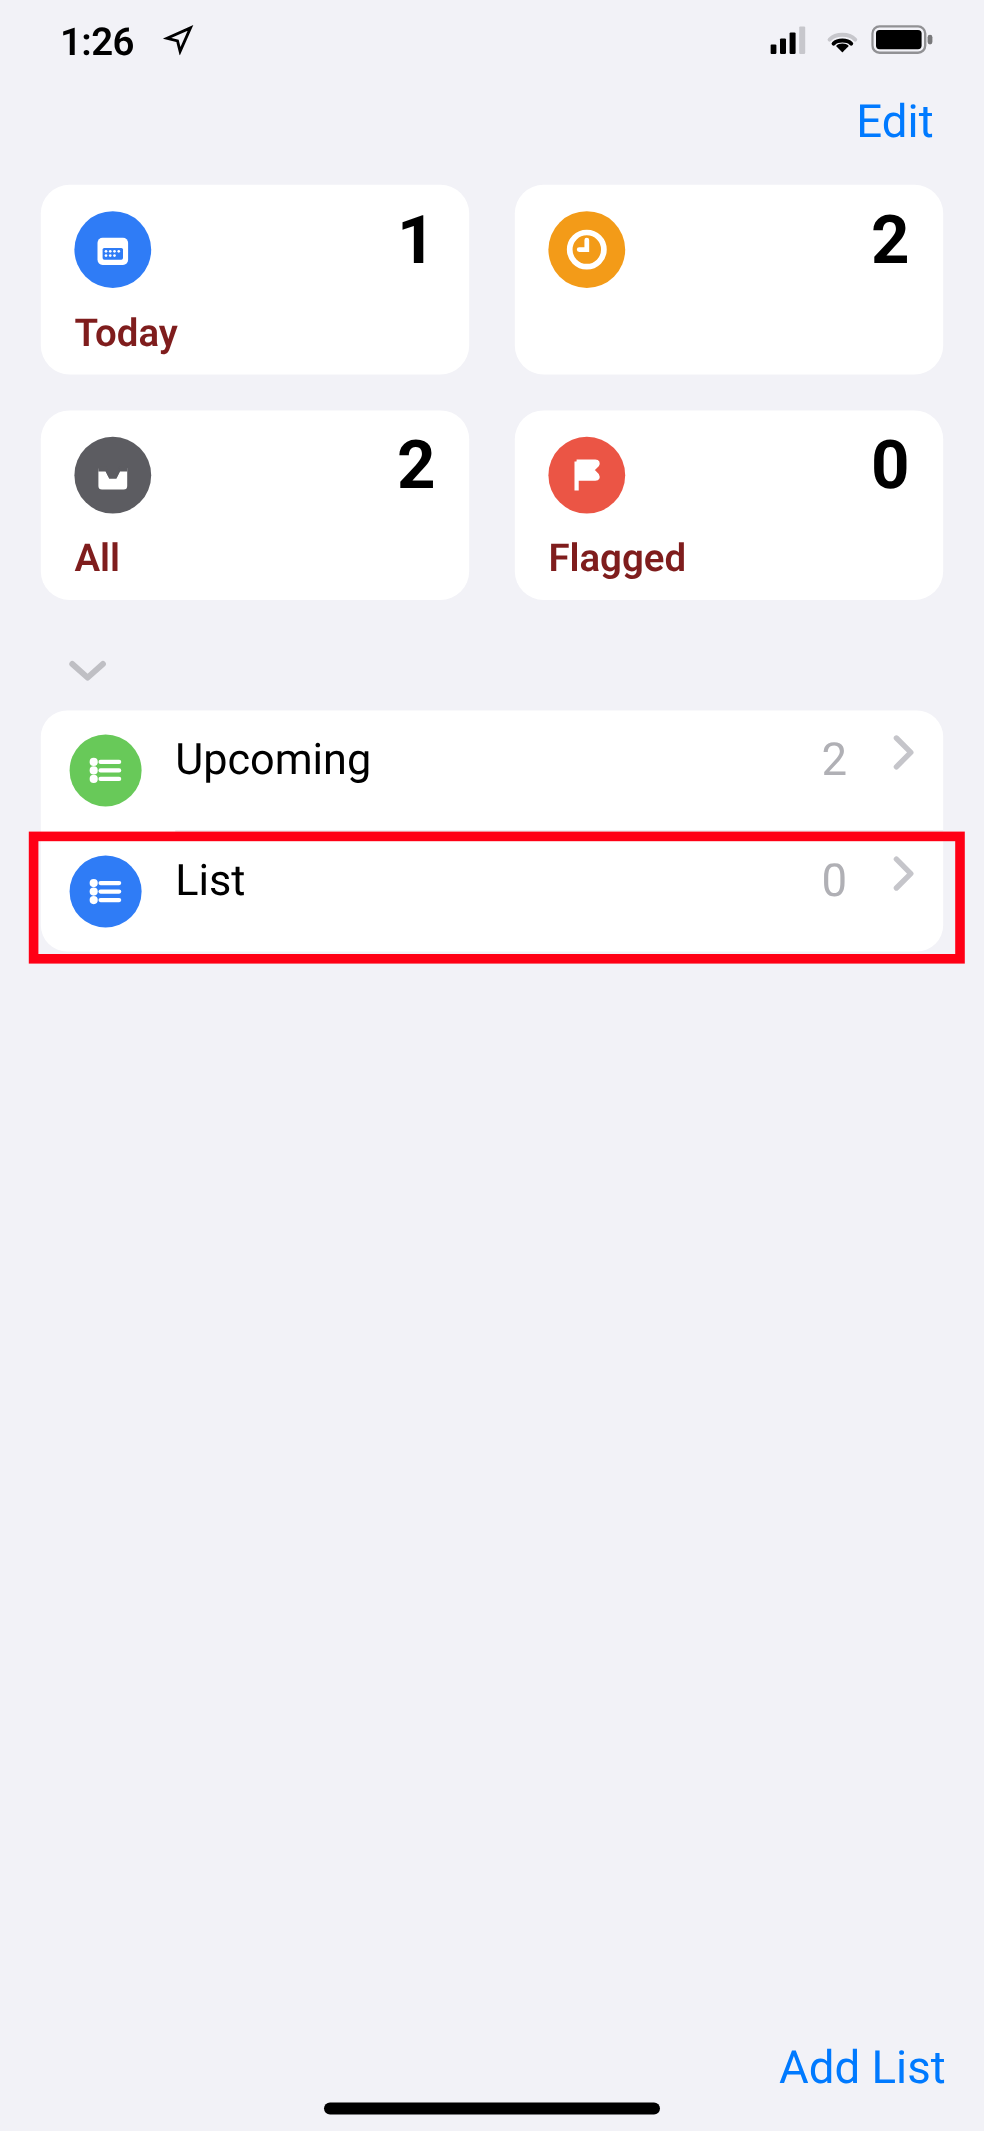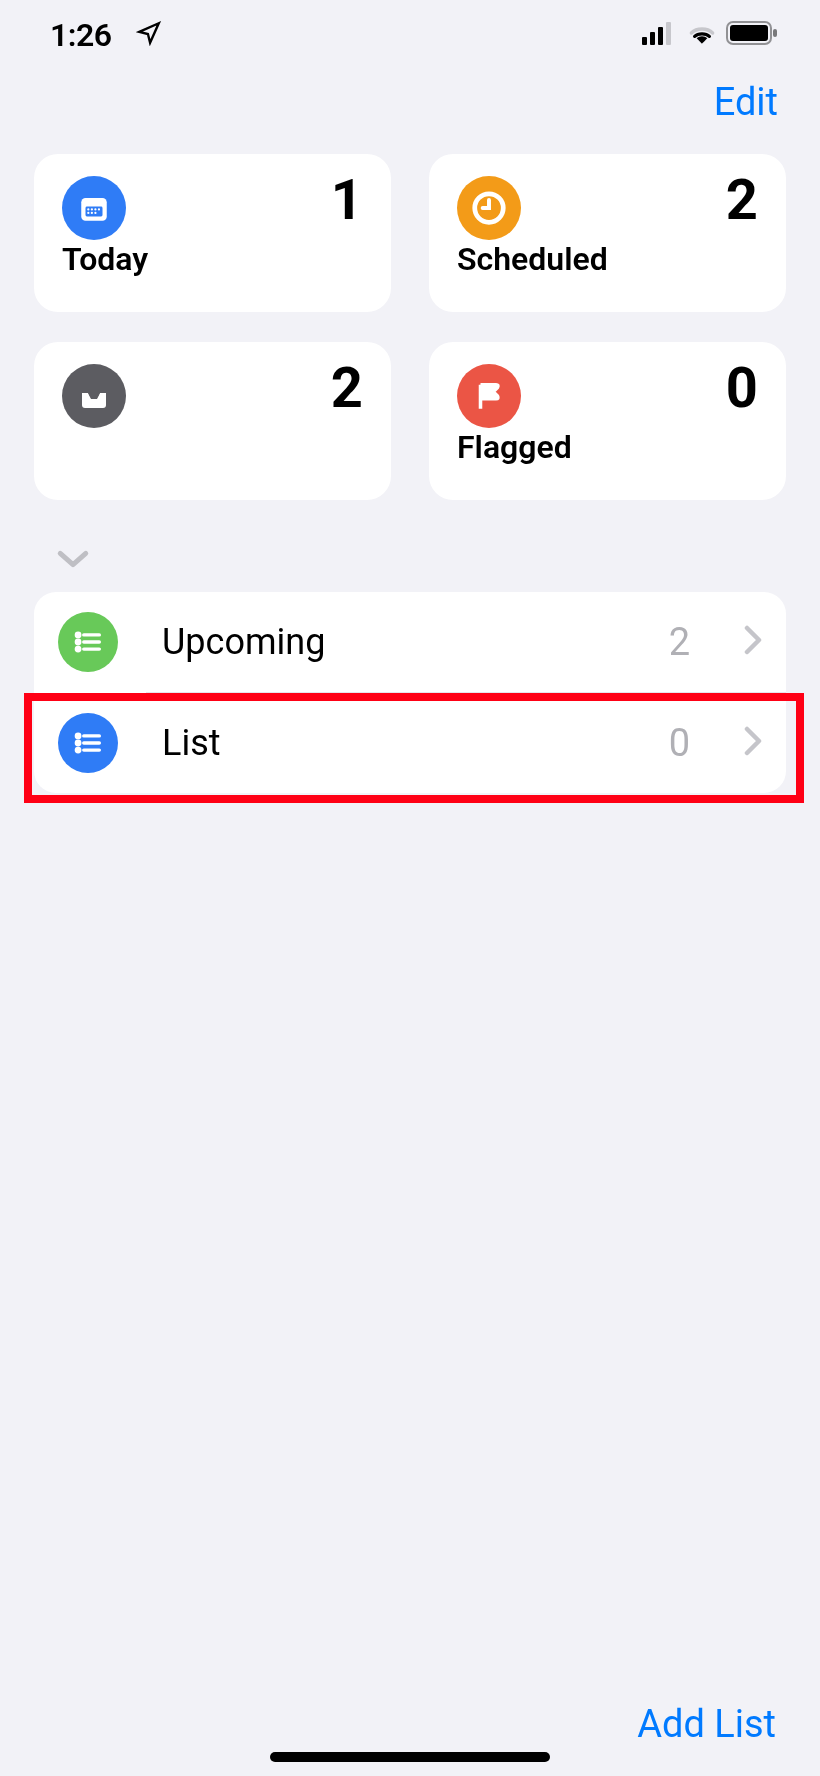--- a/index.html
+++ b/index.html
@@ -79,21 +79,22 @@
       font-size: 56px;
       font-weight: 700;
       color: #000;
       line-height: 1;
       margin-top: -4px;
       margin-right: -2px;
     }
     .card-label {
       font-size: 32px;
       font-weight: 600;
-      color: #000000;
+      color: #7f1d1d;
+      margin-top: 18px;
     }
     .section-header {
       display: flex;
       justify-content: space-between;
       align-items: center;
       padding: 48px 56px 18px;
     }
     .section-title {
       font-size: 42px;
       font-weight: 700;
@@ -103,23 +104,22 @@
       color: #bfbfc4;
     }
     .lists-panel {
       background: #fff;
       margin: 0 34px;
       border-radius: 22px;
       overflow: visible;
     }
     .list-row {
       display: flex;
-      align-items: center;
       padding: 20px 24px;
-      gap: 44px;
+      gap: 28px;
       position: relative;
     }
     .list-icon {
       width: 60px;
       height: 60px;
       border-radius: 50%;
       display: flex;
       align-items: center;
       justify-content: center;
       flex-shrink: 0;
@@ -150,21 +150,21 @@
       width: 780px;
       height: 110px;
       left: -10px;
       top: 0;
       bottom: 0;
       pointer-events: none;
     }
     .bottom-bar {
       position: absolute;
       bottom: 30px;
-      right: 44px;
+      right: 32px;
     }
     .add-list {
       font-size: 38px;
       color: #007aff;
     }
     .home-indicator {
       position: absolute;
       bottom: 14px;
       left: 50%;
       transform: translateX(-50%);
@@ -240,34 +240,34 @@
   <div class="card">
     <div class="card-top">
       <div class="card-icon icon-scheduled">
         <svg width="38" height="38" viewBox="0 0 24 24">
           <circle cx="12" cy="12" r="9" stroke="#fff" stroke-width="3" fill="none"></circle>
           <path d="M12 7 L12 12 L8 12" stroke="#fff" stroke-width="2.5" fill="none" stroke-linecap="round"></path>
         </svg>
       </div>
       <div class="card-count">2</div>
     </div>
-    <div class="card-label">Scheduled</div>
   </div>
 
   <div class="card">
     <div class="card-top">
       <div class="card-icon icon-all">
         <svg width="36" height="36" viewBox="0 0 24 24" fill="#fff">
           <path d="M4 8 L20 8 L20 18 Q20 20 18 20 L6 20 Q4 20 4 18 Z" fill="#fff"></path>
           <path d="M4 8 L8 8 L10 12 L14 12 L16 8 L20 8" stroke="#5c5c61" stroke-width="1.5" fill="#5c5c61"></path>
           <path d="M4 8 L8 8 L10 12 L14 12 L16 8 L20 8 L20 10 L16 10 L14 14 L10 14 L8 10 L4 10 Z" fill="#5c5c61"></path>
         </svg>
       </div>
       <div class="card-count">2</div>
     </div>
+    <div class="card-label">All</div>
   </div>
 
   <div class="card">
     <div class="card-top">
       <div class="card-icon icon-flagged">
         <svg width="34" height="34" viewBox="0 0 24 24" fill="#fff">
           <path d="M6 4 L6 21 M6 4 L17 4 Q19 4 18 6 L15 9 L18 12 Q19 14 17 14 L6 14" stroke="#fff" stroke-width="2.5" fill="#fff" stroke-linejoin="round"></path>
         </svg>
       </div>
       <div class="card-count">0</div>

